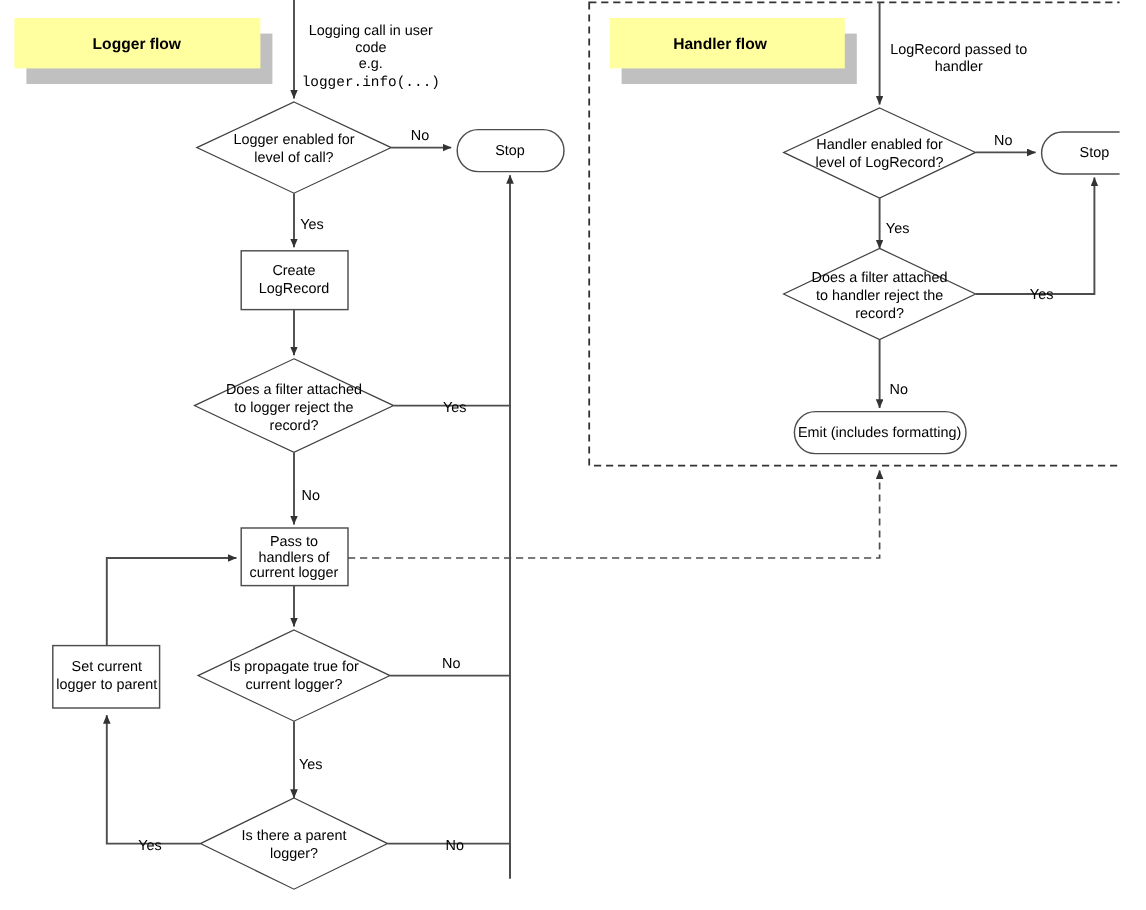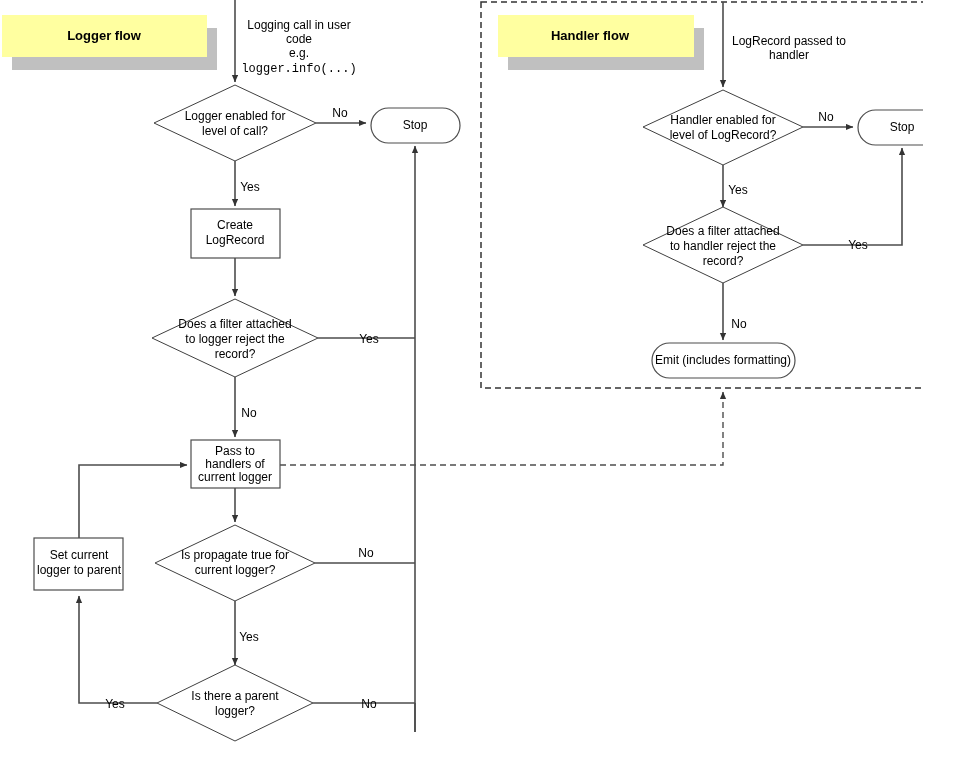--- a/index.html
+++ b/index.html
@@ -9,20 +9,21 @@
   }
   body {
     font-family: "Liberation Sans", sans-serif;
   }
   #canvas {
     position: relative;
     width: 923px;
     height: 758px;
     background: #ffffff;
     overflow: hidden;
+    margin-left: 10px;
   }
   svg#flow {
     position: absolute;
     left: 0;
     top: 0;
     width: 955px;
     height: 758px;
   }
   .node-text {
     font-family: "Liberation Sans", sans-serif;

